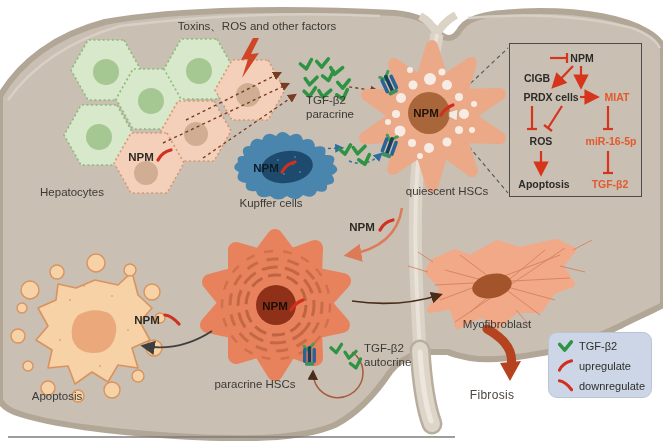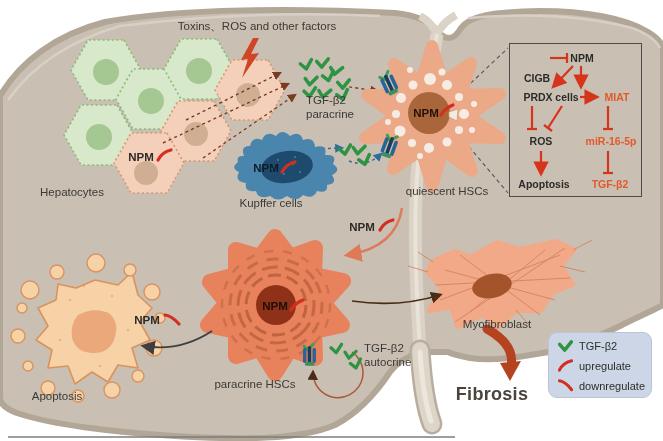--- a/index.html
+++ b/index.html
@@ -3,21 +3,21 @@
 <meta charset="utf-8">
 <style>
   html,body{margin:0;padding:0;background:#fff;}
   #stage{position:relative;width:663px;height:441px;background:#ffffff;overflow:hidden;
          font-family:"Liberation Sans", sans-serif;}
   #art{position:absolute;left:0;top:0;}
   .lbl{position:absolute;font-size:11.5px;color:#3b3a35;white-space:nowrap;
        transform:translate(-50%,-50%);line-height:1.2;}
   .npm{font-weight:bold;font-size:11.5px;color:#2e2b26;}
   .pre{white-space:pre-line;transform:none;text-align:left;}
-  .fib{font-size:18px;font-weight:bold;color:#4b443c;letter-spacing:.3px;}
+  .fib{font-size:12px;font-weight:normal;color:#4b443c;letter-spacing:.3px;}
   
   #pbox{position:absolute;left:509px;top:43px;width:131px;height:152px;
         border:1.6px solid #4c4c4c;}
   #pbox .node{position:absolute;font-size:10.5px;font-weight:bold;color:#2b2b28;
         white-space:nowrap;transform:translate(-50%,-50%);}
   #pbox .orange{color:#e2592c;padding-left:8px;}
   #pbox svg{position:absolute;left:0;top:0;}
   
   #legend{position:absolute;left:548px;top:332px;width:104px;height:66px;
         background:#ccd6e6;border:1px solid #b9c4d6;border-radius:9px;

